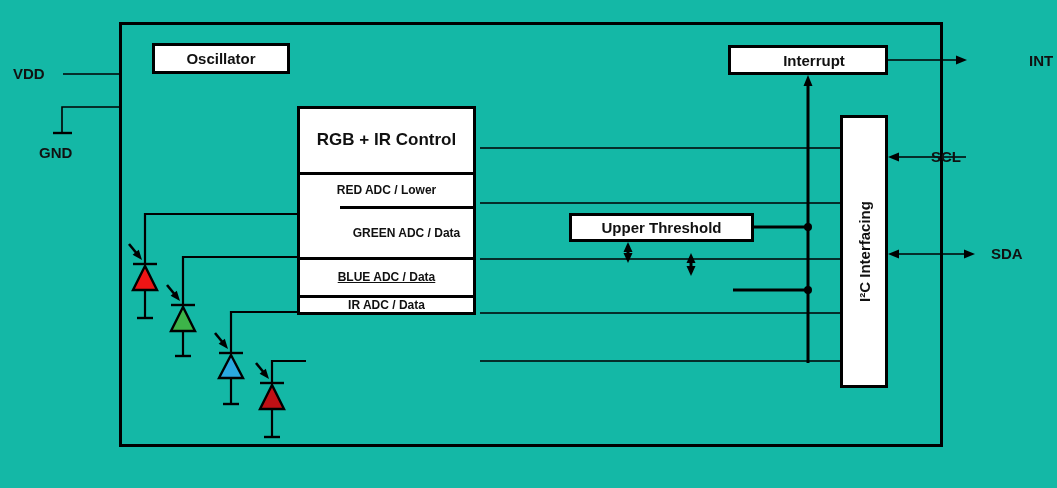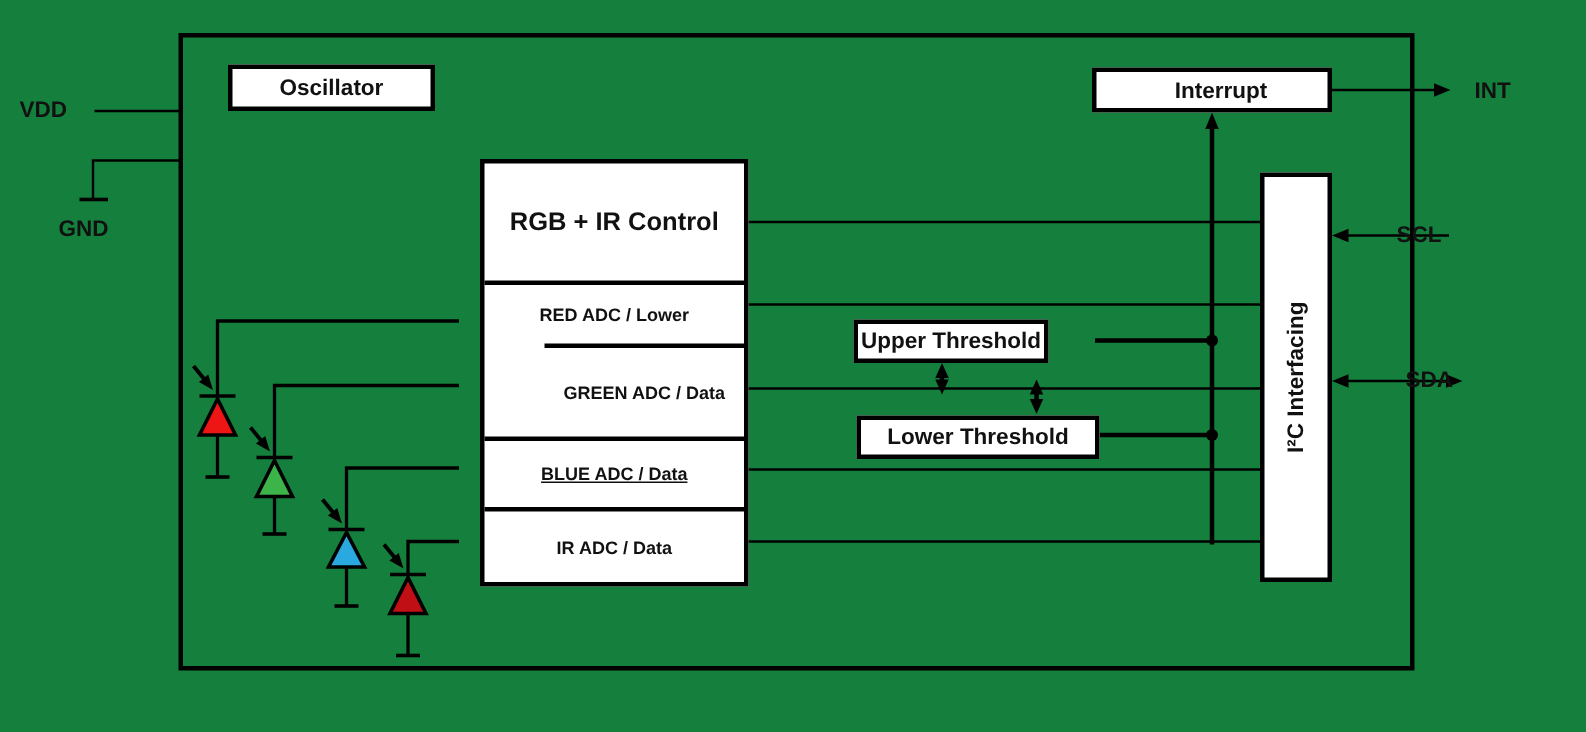--- a/index.html
+++ b/index.html
@@ -1,55 +1,55 @@
 <!DOCTYPE html>
 <html><head>
 <meta charset="utf-8">
 <style>
   html,body{margin:0;padding:0;background:#ffffff;}
   .canvas{
-    position:relative;width:1057px;height:488px;background:#15803d;
+    position:relative;width:1057px;height:488px;background:#14b8a6;
     font-family:"Liberation Sans",sans-serif;color:#111;overflow:hidden;
   }
   svg.wires{position:absolute;left:0;top:0;}
   .thin{stroke:#000;stroke-width:1.6;fill:none;}
   .thick{stroke:#000;stroke-width:3;fill:none;}
   .pd{stroke:#000;stroke-width:2.2;fill:none;}
   .pdbar{stroke:#000;stroke-width:2.4;fill:none;}
   .pdarrow{stroke:#000;stroke-width:2.6;fill:none;}
   .head{fill:#000;stroke:none;}
   .dot{fill:#000;stroke:none;}
   .box{
     position:absolute;border:3px solid #000;background:#fff;box-sizing:border-box;
     display:flex;align-items:center;justify-content:center;font-weight:bold;
   }
   .chip{position:absolute;left:119px;top:22px;width:824px;height:425px;
     border:3px solid #000;box-sizing:border-box;background:transparent;}
   .oscillator{left:152px;top:43px;width:138px;height:31px;font-size:15px;}
   .interrupt{left:728px;top:45px;width:160px;height:30px;font-size:15px;padding-left:12px;}
-  .upper-threshold{left:569px;top:213px;width:130px;height:29px;font-size:15px;}
+  .upper-threshold{left:569px;top:213px;width:185px;height:29px;font-size:15px;}
   .lower-threshold{left:571px;top:277px;width:162px;height:29px;font-size:15px;}
-  .control{left:320px;top:106px;width:179px;height:285px;flex-direction:column;
+  .control{left:297px;top:106px;width:179px;height:209px;flex-direction:column;
     align-items:stretch;justify-content:flex-start;padding:0;}
   .ctitle{height:78px;display:flex;align-items:center;justify-content:center;
     font-size:17px;font-weight:bold;}
   .crow{border-top:3px solid #000;box-sizing:border-box;display:flex;align-items:center;
     justify-content:center;font-size:12px;font-weight:bold;}
   .crow.r1{height:42px;}
   .crow.r2{height:62px;margin-left:40px;}
   .crow.r3{height:47px;text-decoration:underline;}
   .crow.r4{flex:1;}
   .i2c{left:840px;top:115px;width:48px;height:273px;font-size:15px;}
   .i2c span{transform:rotate(-90deg);white-space:nowrap;display:block;}
   .pin-label{position:absolute;font-weight:bold;font-size:15px;white-space:nowrap;}
   .vdd-label{left:13px;top:65px;}
   .gnd-label{left:39px;top:144px;}
-  .int-label{left:983px;top:52px;}
+  .int-label{left:1029px;top:52px;}
   .scl-label{left:931px;top:148px;}
-  .sda-label{left:937px;top:245px;}
+  .sda-label{left:991px;top:245px;}
 </style>
 </head>
 <body>
 
 <div class="canvas">
 
   <svg class="wires" width="1057" height="488" viewBox="0 0 1057 488">
 
     <path class="thin" d="M63 74 H120"></path>
     <path class="thin" d="M120 107 H62 V133"></path>
@@ -146,23 +146,20 @@
     <div class="crow r1">RED ADC / Lower</div>
     <div class="crow r2">GREEN ADC / Data</div>
     <div class="crow r3">BLUE ADC / Data</div>
     <div class="crow r4">IR ADC / Data</div>
   </div>
 
   <div class="box upper-threshold">
     <span>Upper Threshold</span>
   </div>
 
-  <div class="box lower-threshold">
-    <span>Lower Threshold</span>
-  </div>
 
   <div class="box i2c">
     <span>I²C Interfacing</span>
   </div>
 
   <div class="pin-label vdd-label">VDD</div>
   <div class="pin-label gnd-label">GND</div>
   <div class="pin-label int-label">INT</div>
   <div class="pin-label scl-label">SCL</div>
   <div class="pin-label sda-label">SDA</div>

